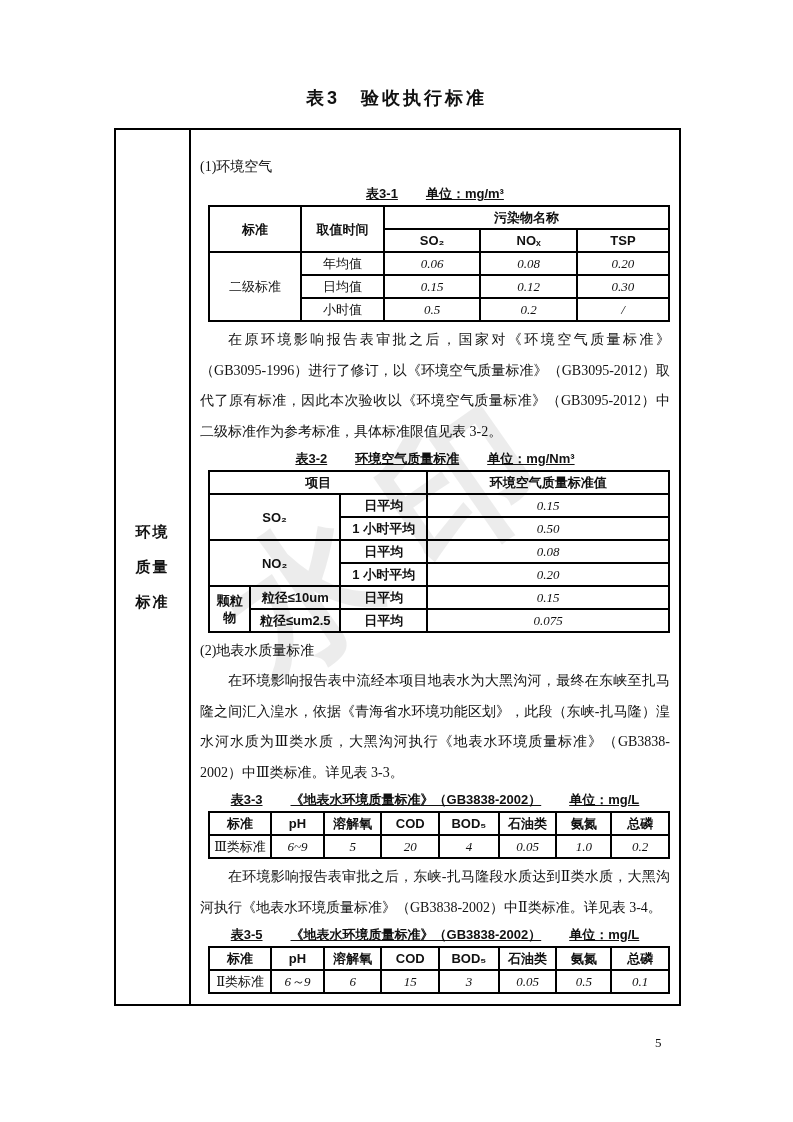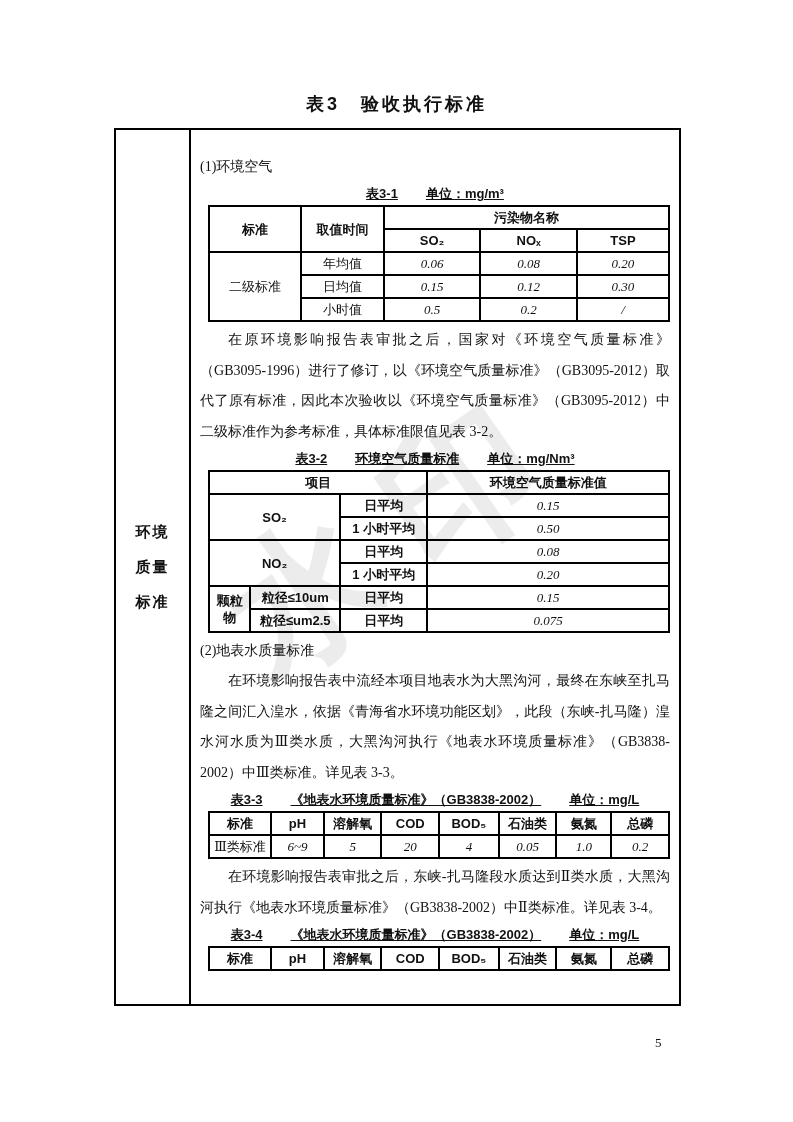--- a/index.html
+++ b/index.html
@@ -1,20 +1,20 @@
 <!DOCTYPE html>
 <html><head>
 <meta charset="utf-8">
 <style>
   * { box-sizing: border-box; margin: 0; padding: 0; }
   html,body { width: 793px; height: 1122px; background: #ffffff;
     font-family: "Liberation Serif", "DejaVu Serif", serif; color:#111; }
   body { position: relative; overflow: hidden; }
 
-  .page-title { position:absolute; top:92px; left:0; width:793px; text-align:center;
+  .page-title { position:absolute; top:86px; left:0; width:793px; text-align:center;
     font-size:18px; font-weight:bold; letter-spacing:3px;
     font-family:"Liberation Sans","DejaVu Sans",sans-serif; }
 
   .frame { position:absolute; left:114px; top:128px; width:567px; min-height:878px;
     border:2px solid #000; display:flex; background:transparent; }
 
   .sidebar { width:75px; border-right:2px solid #000; display:flex; flex-direction:column;
     justify-content:center; align-items:center; gap:16px; font-size:15px;
     font-weight:600; letter-spacing:2px; }
 
@@ -200,21 +200,21 @@
         <td class="num">0.05</td>
         <td class="num">1.0</td>
         <td class="num">0.2</td>
       </tr>
     </tbody>
       </table>
 
     <p class="para">在环境影响报告表审批之后，东峡-扎马隆段水质达到Ⅱ类水质，大黑沟河执行《地表水环境质量标准》（GB3838-2002）中Ⅱ类标准。详见表 3-4。</p>
 
     <div class="caption">
-      <span>表3-4</span>
+      <span>表3-5</span>
       <span>《地表水环境质量标准》（GB3838-2002）</span>
       <span>单位：mg/L</span>
     </div>
 
     <table>
       <colgroup>
           <col style="width:13.5%">
           <col style="width:11.5%">
           <col style="width:12.5%">
           <col style="width:12.5%">
@@ -227,20 +227,30 @@
           <tr>
         <td class="bold">标准</td>
         <td class="bold">pH</td>
         <td class="bold">溶解氧</td>
         <td class="bold">COD</td>
         <td class="bold">BOD₅</td>
         <td class="bold">石油类</td>
         <td class="bold">氨氮</td>
         <td class="bold">总磷</td>
       </tr>
+      <tr>
+        <td>Ⅱ类标准</td>
+        <td class="num">6～9</td>
+        <td class="num">6</td>
+        <td class="num">15</td>
+        <td class="num">3</td>
+        <td class="num">0.05</td>
+        <td class="num">0.5</td>
+        <td class="num">0.1</td>
+      </tr>
     </tbody>
       </table>
 
   </div>
 </div>
 
 <div class="watermark">水印</div>
 <div class="page-number">5</div>
 
 </body></html>

